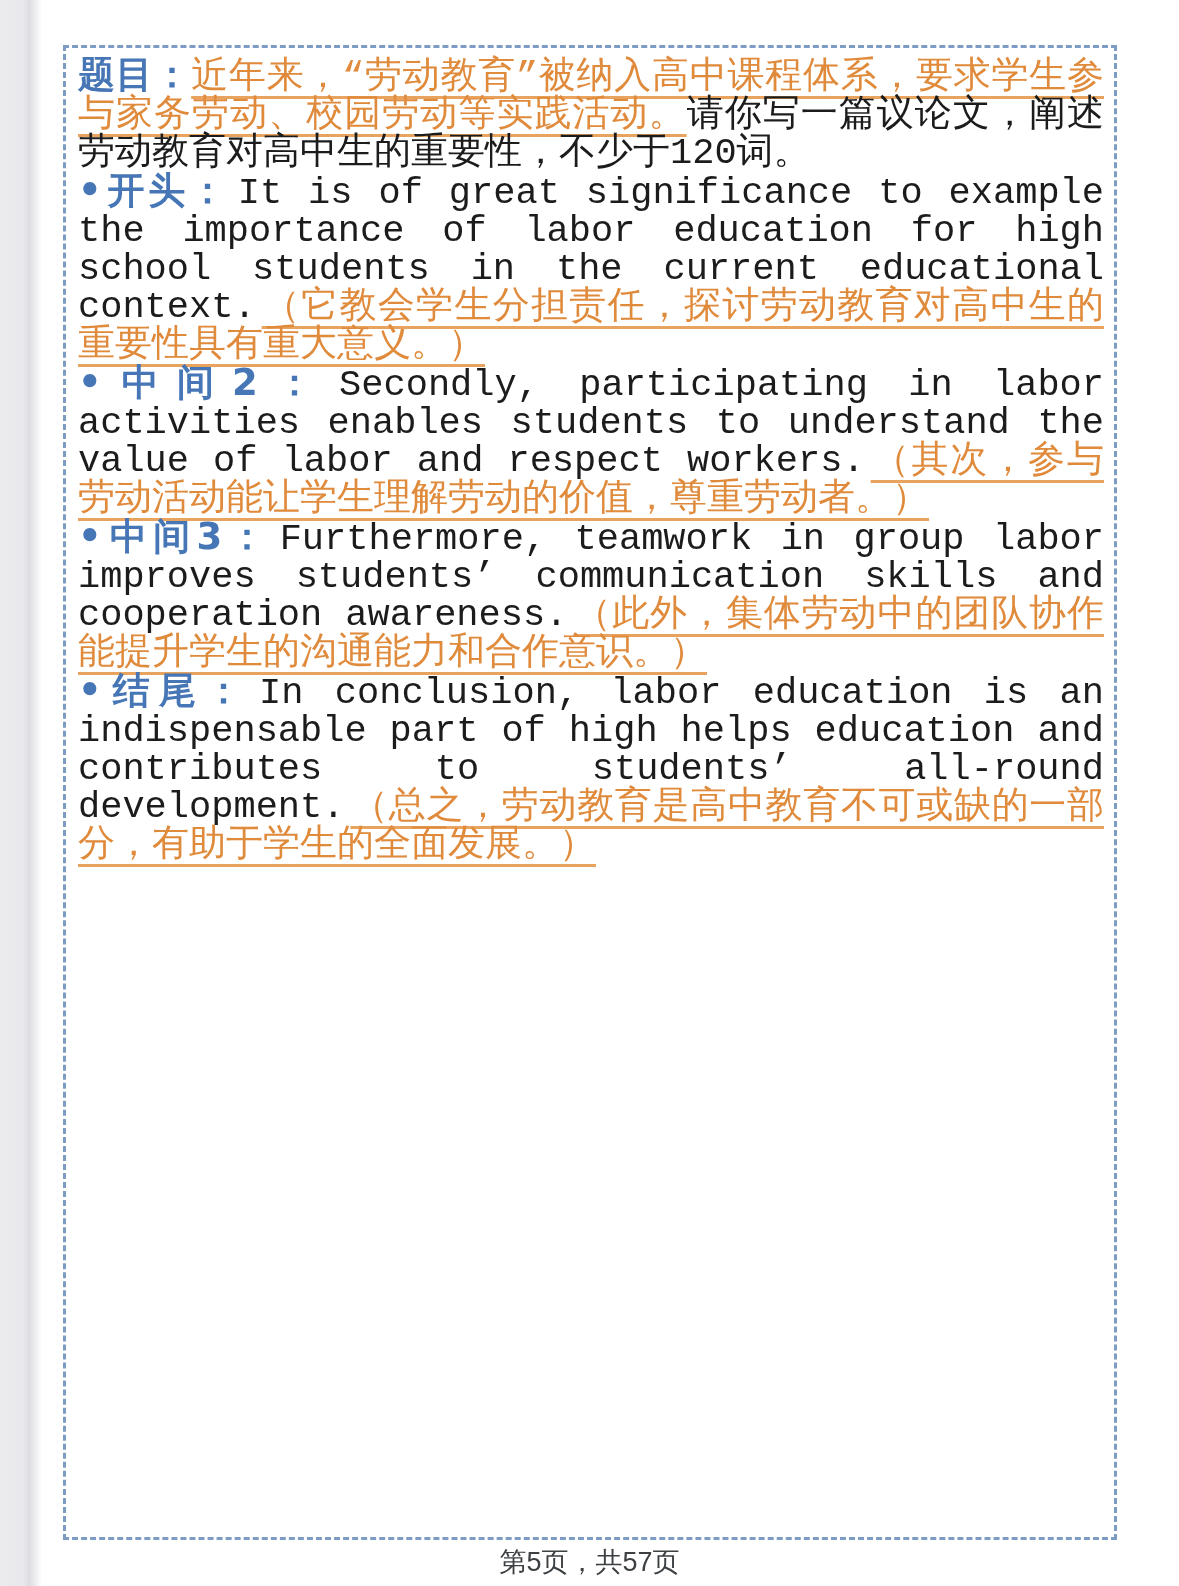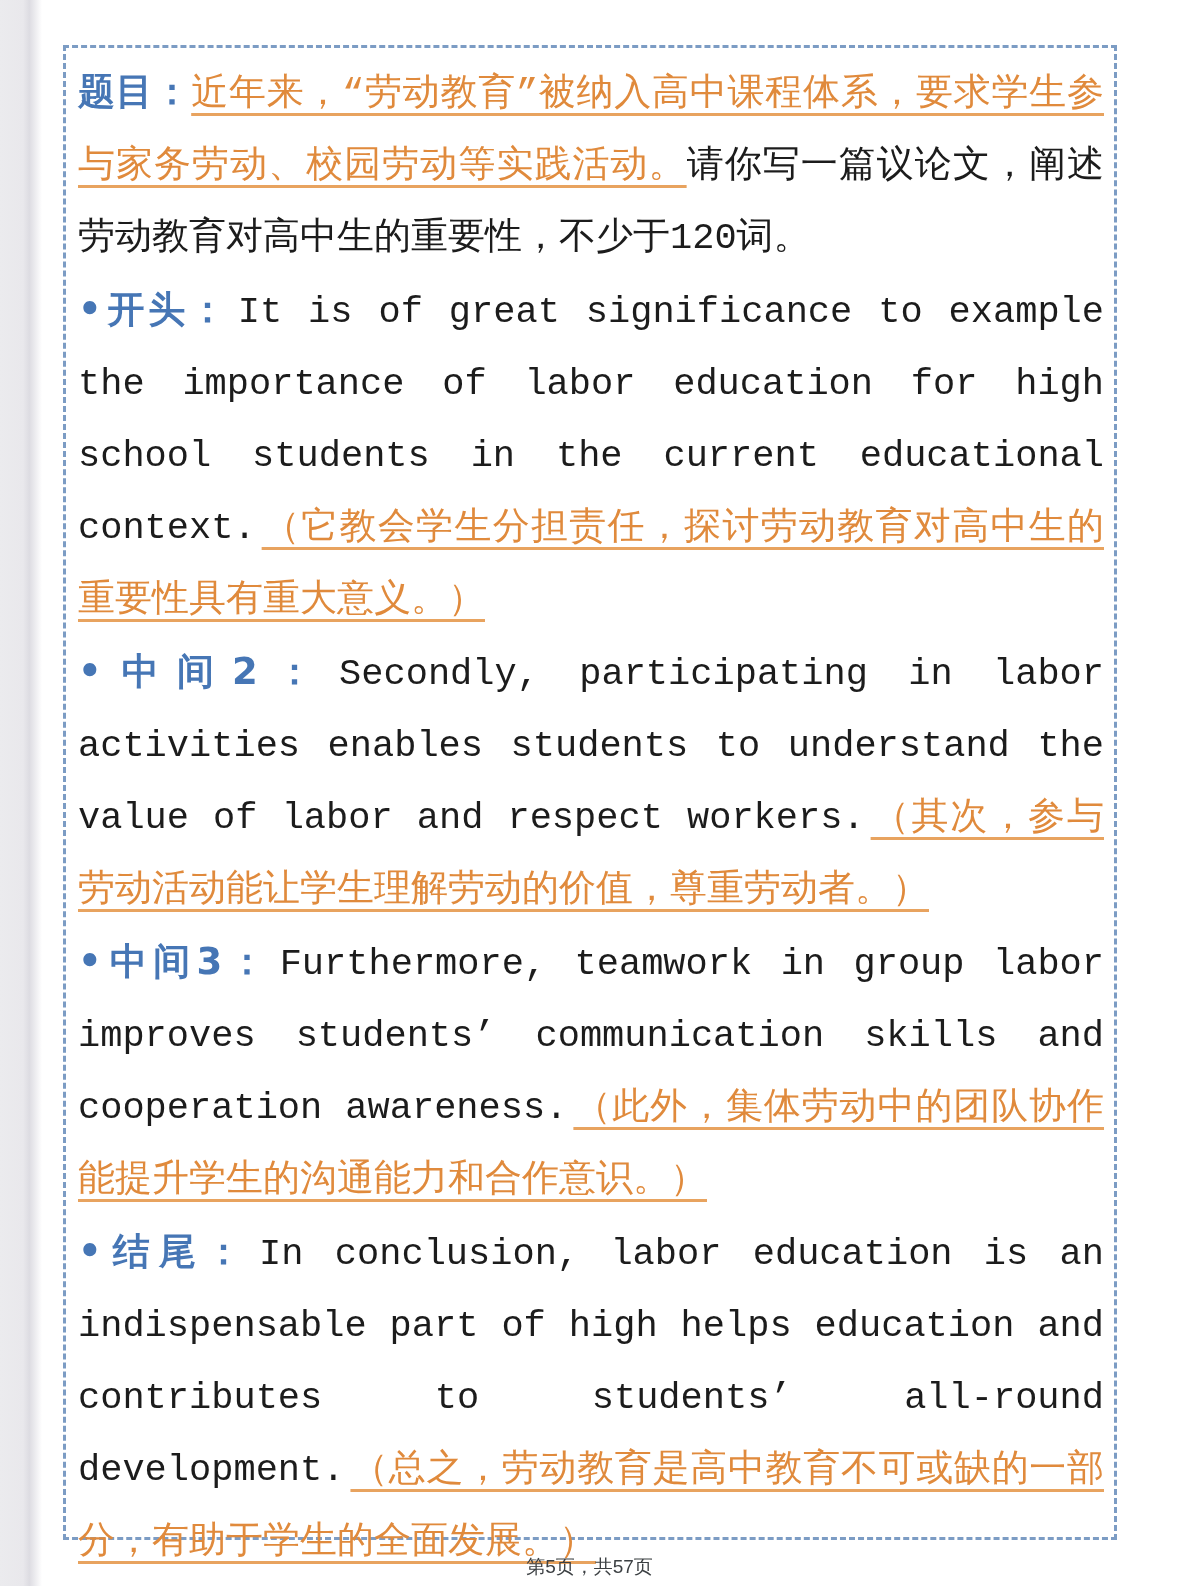--- a/index.html
+++ b/index.html
@@ -31,21 +31,21 @@
     border: 3px dashed var(--border-blue, #7c9cc4);
     padding: 8px 10px 0 12px;
     box-sizing: border-box;
     z-index: 1;
     background: transparent;
   }
   .para {
     margin: 0;
     font-family: "Liberation Mono", "DejaVu Sans Mono", monospace;
     font-size: 37px;
-    line-height: 72px;
+    line-height: 38px;
     text-align: justify;
     color: var(--text-black, #1c1c1c);
     letter-spacing: 0px;
   }
   .label {
     font-family: "DejaVu Sans", "Liberation Sans", sans-serif;
     font-weight: bold;
     color: var(--label-blue, #4676b5);
   }
   .bullet {
@@ -71,21 +71,21 @@
     text-underline-offset: 9px;
     text-decoration-color: var(--underline-orange, #e8a35f);
   }
   .footer {
     position: absolute;
     left: 0;
     right: 0;
     bottom: 6px;
     text-align: center;
     font-family: "Liberation Sans", sans-serif;
-    font-size: 19px;
+    font-size: 27px;
     color: #3c4043;
     z-index: 2;
   }
 </style>
 </head>
 <body>
 
 <div class="page-edge"></div>
 
 <div class="sheet">

